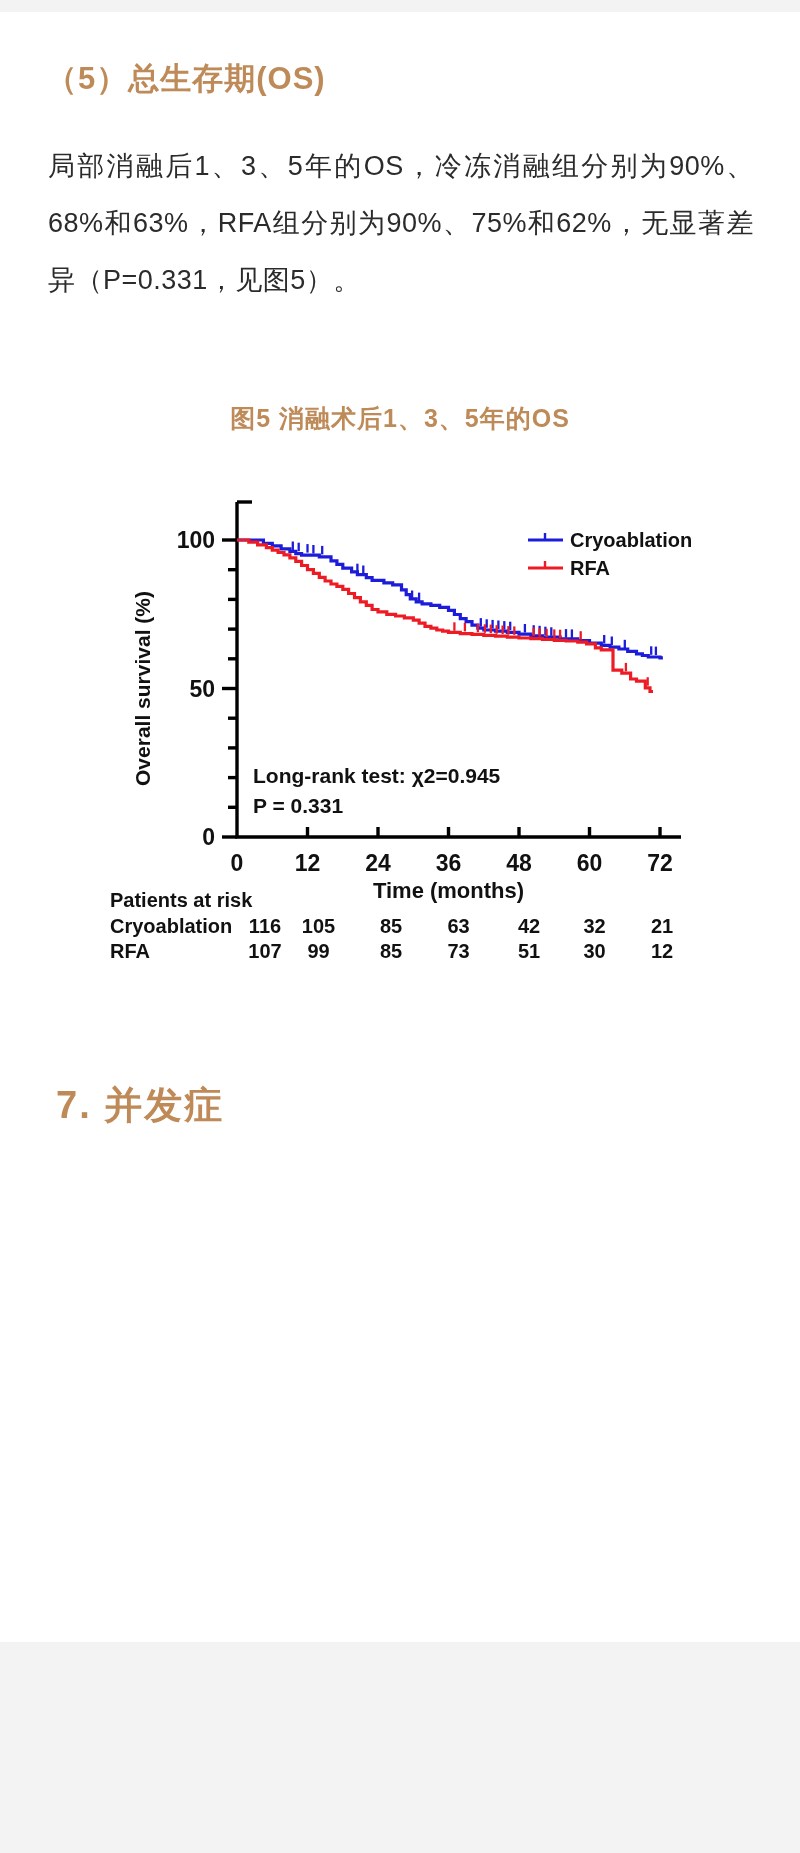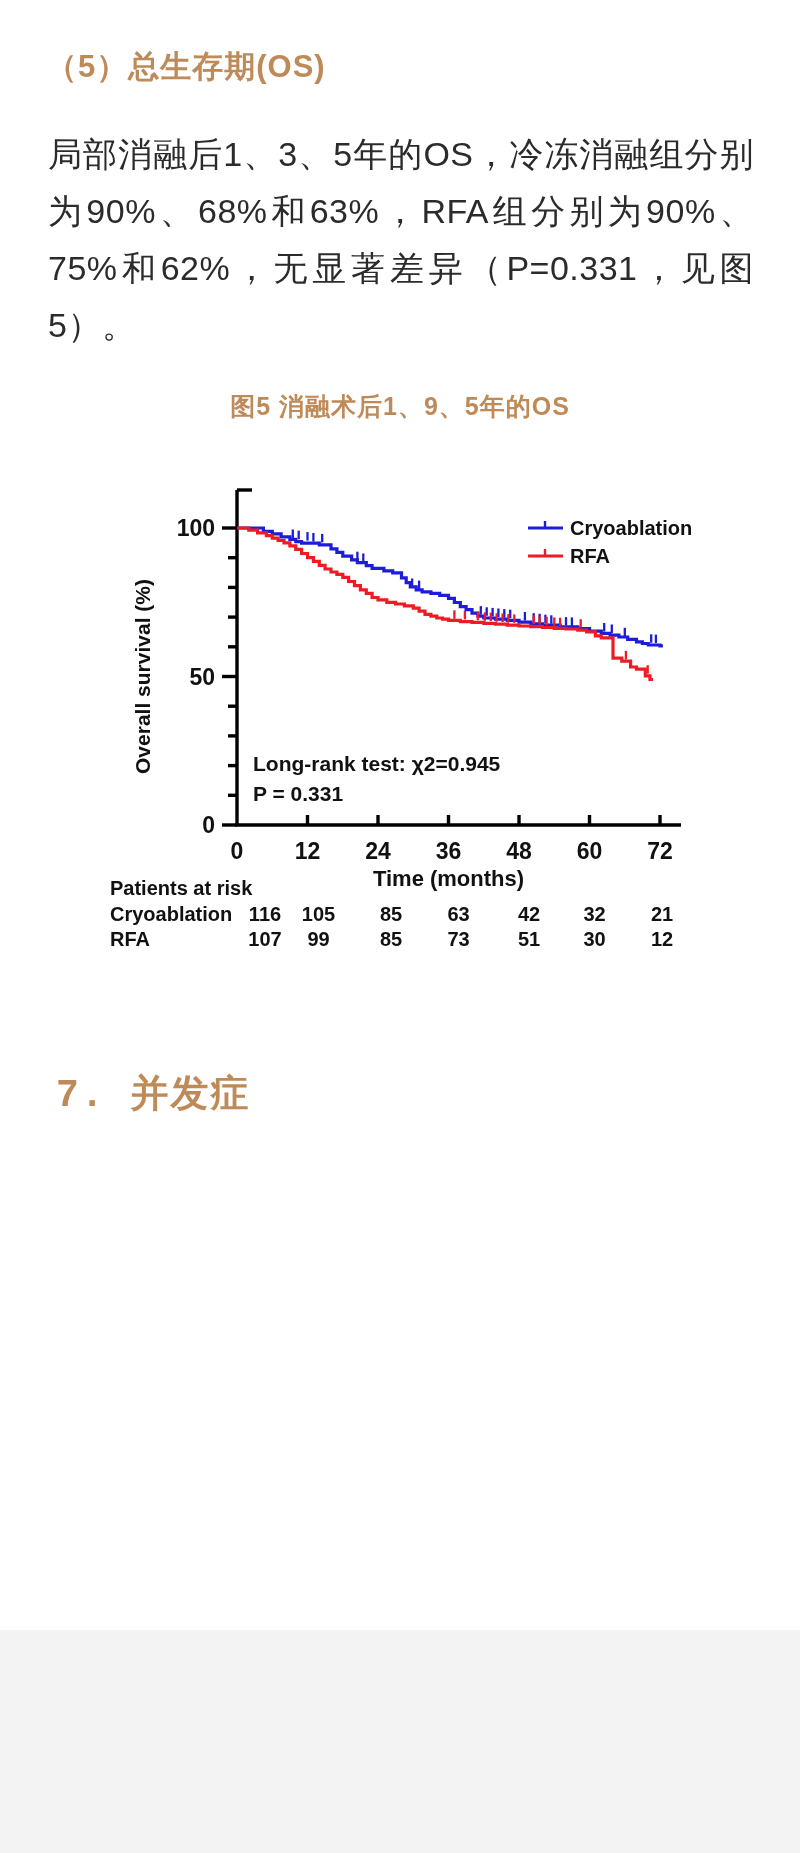--- a/index.html
+++ b/index.html
@@ -1,51 +1,51 @@
 <!DOCTYPE html>
 <html><head>
 <meta charset="utf-8">
 <style>
   html,body{margin:0;padding:0;background:#f3f3f3;}
   .page{
-    position:relative;width:800px;height:1630px;margin:0 auto;background:#ffffff;
+    position:relative;width:800px;height:1630px;margin:12px auto;background:#ffffff;
     font-family:"Liberation Sans","DejaVu Sans",sans-serif;color:#2e2e2e;overflow:hidden;
   }
   .os-heading{
     position:absolute;left:46px;top:46px;font-size:31px;font-weight:700;letter-spacing:1px;
   }
   .body-text{
-    position:absolute;left:48px;width:706px;font-size:34px;line-height:57px;
+    position:absolute;left:48px;width:706px;font-size:27px;line-height:57px;
     text-align:justify;text-justify:inter-character;letter-spacing:0.5px;color:#2b2b2b;
   }
   .p-os{top:126px;}
   .fig-caption{
     position:absolute;left:0;top:390px;width:100%;text-align:center;
     font-size:25px;font-weight:700;letter-spacing:1px;
   }
   .km-chart{position:absolute;left:95px;top:425px;}
   .km-chart text{font-family:"Liberation Sans","DejaVu Sans",sans-serif;font-weight:700;fill:#111;}
   .comp-heading{
     position:absolute;left:56px;top:1068px;font-size:38px;font-weight:700;letter-spacing:2px;
-    font-family:Liberation Mono, monospace;
+    font-family:Liberation Sans, sans-serif;
   }
   .p-comp1{top:1167px;line-height:66px;}
   .p-comp2{top:1289px;line-height:66px;}
   .p-comp3{top:1552px;line-height:65px;}
 </style>
 </head>
 <body>
 
 <div class="page">
 
   <div class="os-heading" style="color: rgb(190, 138, 88);">（5）总生存期(OS)</div>
 
   <div class="body-text p-os">局部消融后1、3、5年的OS，冷冻消融组分别为90%、68%和63%，RFA组分别为90%、75%和62%，无显著差异（P=0.331，见图5）。</div>
 
-  <div class="fig-caption" style="color: rgb(190, 138, 88);">图5 消融术后1、9、5年的OS</div>
+  <div class="fig-caption" style="color: rgb(190, 138, 88);">图5 消融术后1、3、5年的OS</div>
 
   <div>
     <svg class="km-chart" width="640" height="560" viewBox="0 0 640 560" xmlns="http://www.w3.org/2000/svg">
         <g stroke="#000" stroke-width="3.4" fill="none">
           <path d="M142 65 H157"></path>
           <path d="M142 65 V400 H586"></path>
           <path d="M142 400 H127"></path>
           <path d="M142 251.5 H127"></path>
           <path d="M142 103 H127"></path>
           <path d="M142 370.3 H133"></path>

